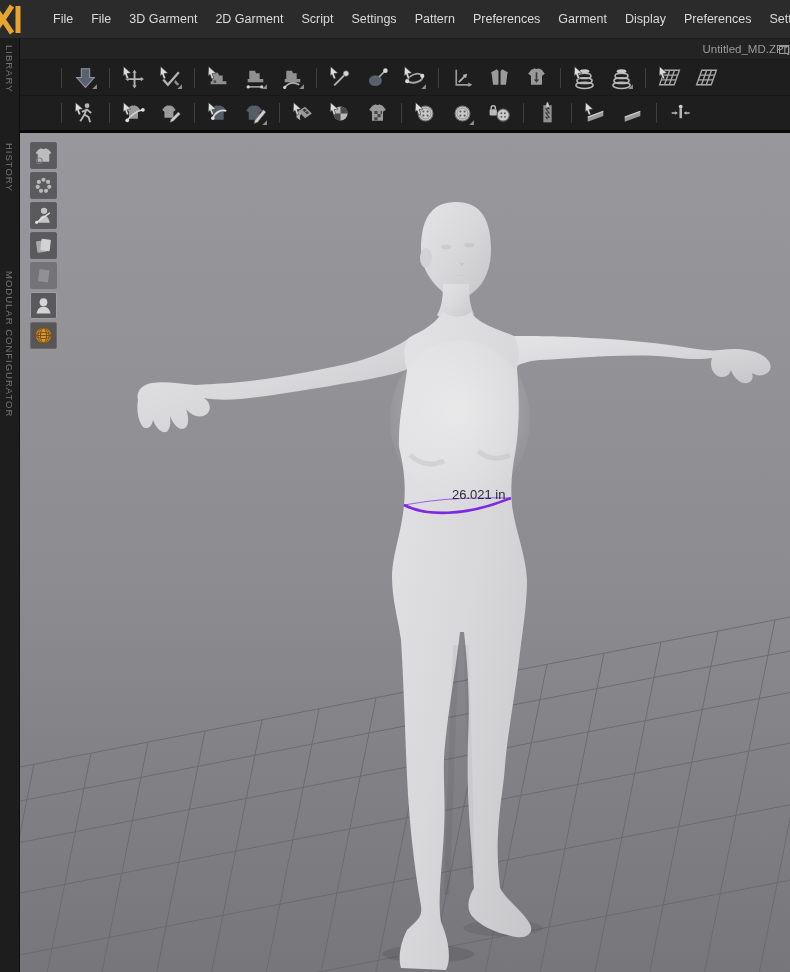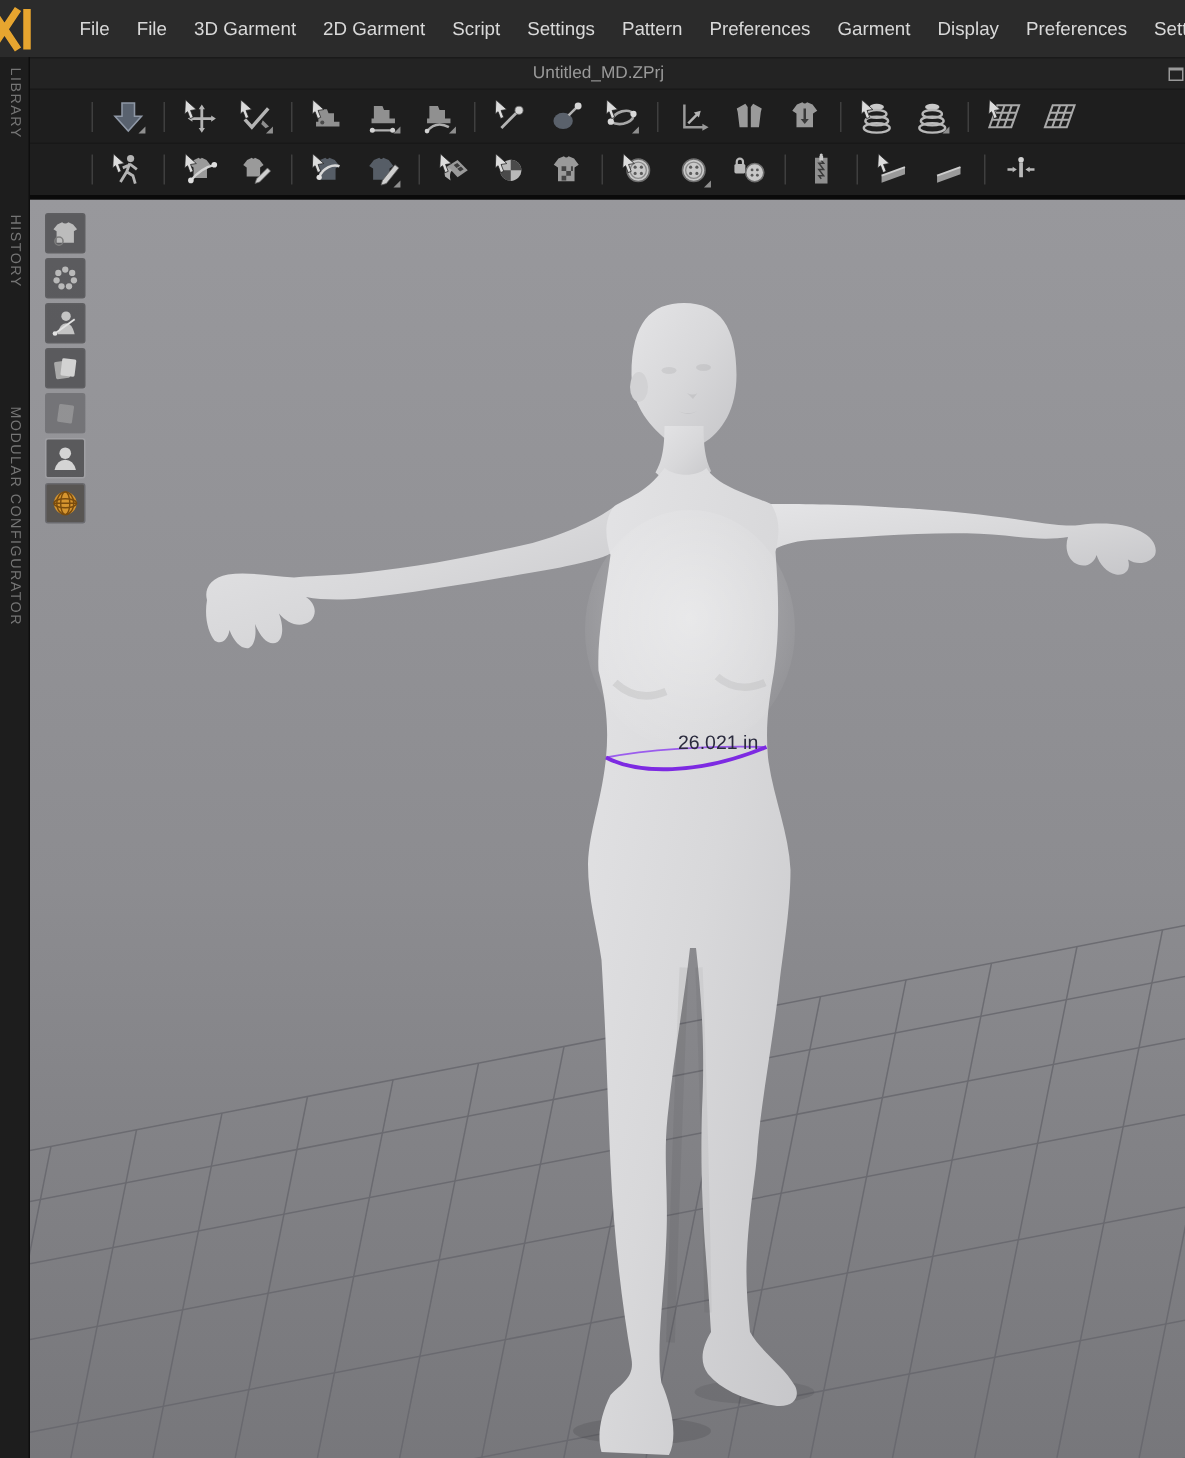--- a/index.html
+++ b/index.html
@@ -9,21 +9,21 @@
   
   .menubar { position:absolute; top:0; left:0; width:790px; height:38px;
     background:#2b2b2b; display:flex; align-items:center; padding-left:44px; z-index:30; }
   .logo { position:absolute; left:-4px; top:3px; width:34px; height:33px; }
   .menu-item { padding:0 8px; margin:0 1px; font-size:12.5px; color:#d9d9d9;
     line-height:38px; white-space:nowrap; cursor:default; }
 
   
   .titlebar { position:absolute; top:38px; left:8px; width:782px; height:22px;
     background:#232323; border-top:1px solid #1a1a1a; border-bottom:1px solid #191919;
-    display:flex; align-items:center; justify-content:center; z-index:29; }
+    display:flex; align-items:center; justify-content:flex-end; z-index:29; }
   .doc-title { font-size:11.5px; color:#9a9a9a; }
   .float-icon { position:absolute; right:1px; top:6px; width:10px; height:9px;
     border:1px solid #9a9a9a; border-top:2px solid #9a9a9a; }
 
   
   .toolbar { position:absolute; left:20px; width:770px; height:35px; background:#1e1e1e;
     display:flex; align-items:center; padding-left:36px; z-index:28; }
   .tb-row1 { top:60px; }
   .tb-row2 { top:95px; border-top:1px solid #181818; }
   .tb-sep { width:1px; height:20px; background:#3f3f3f; margin:0 5px; flex:none; }

